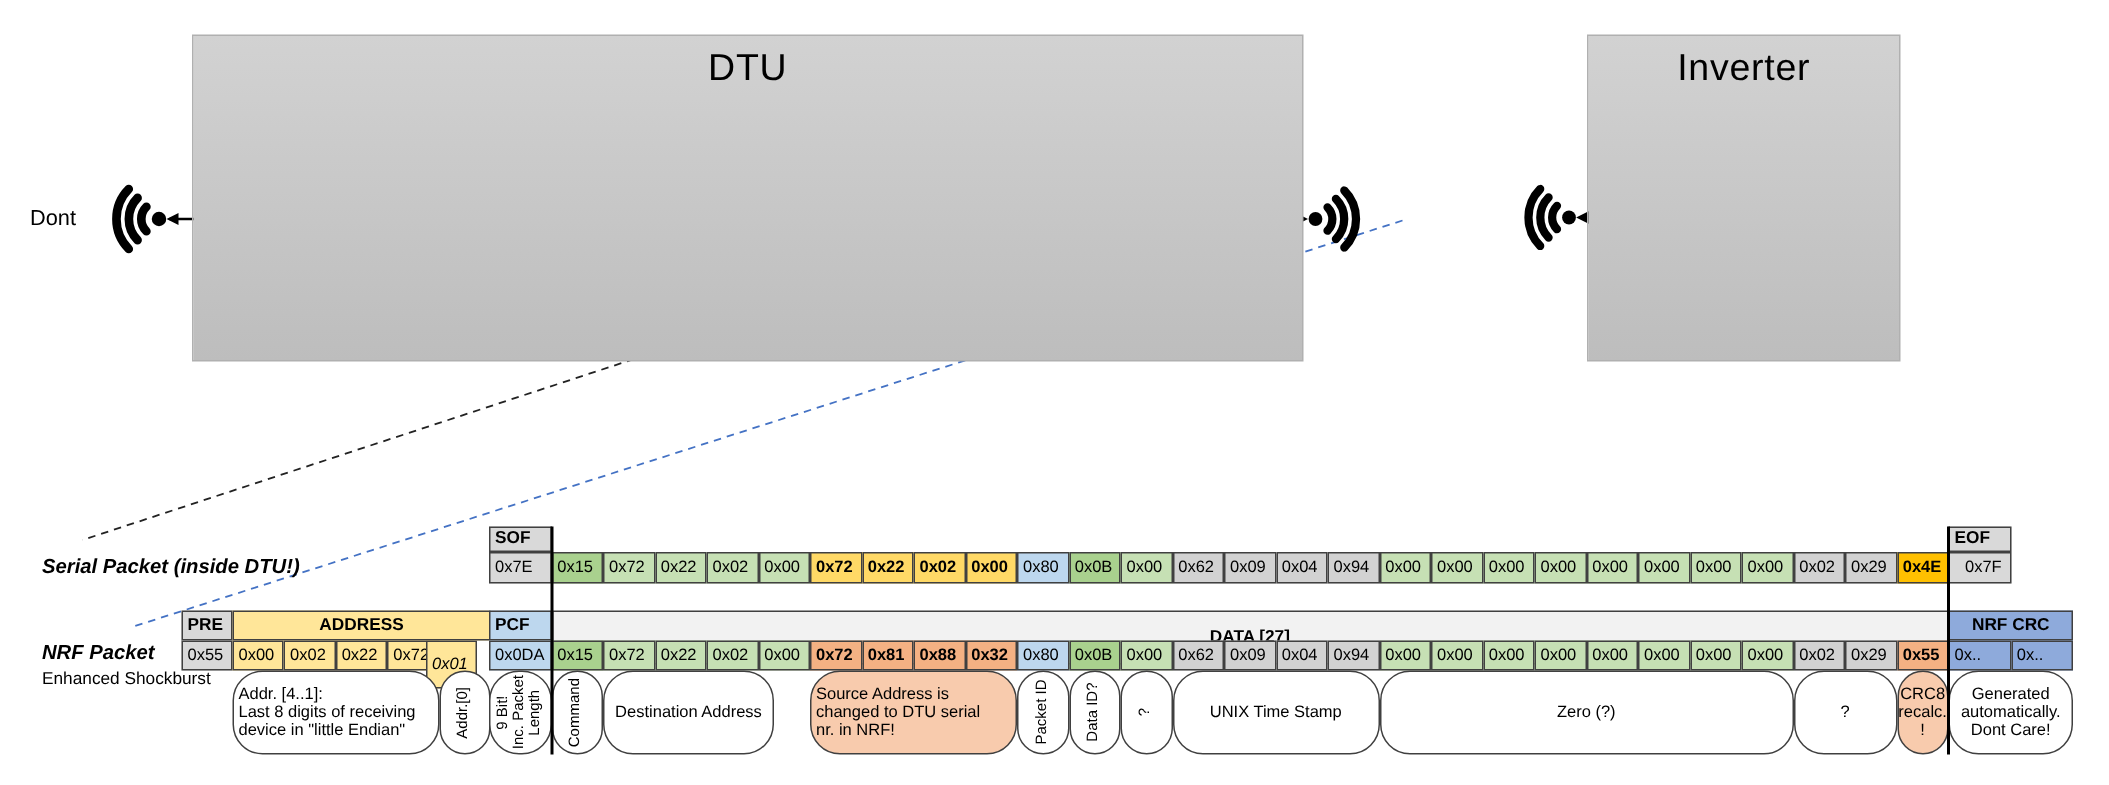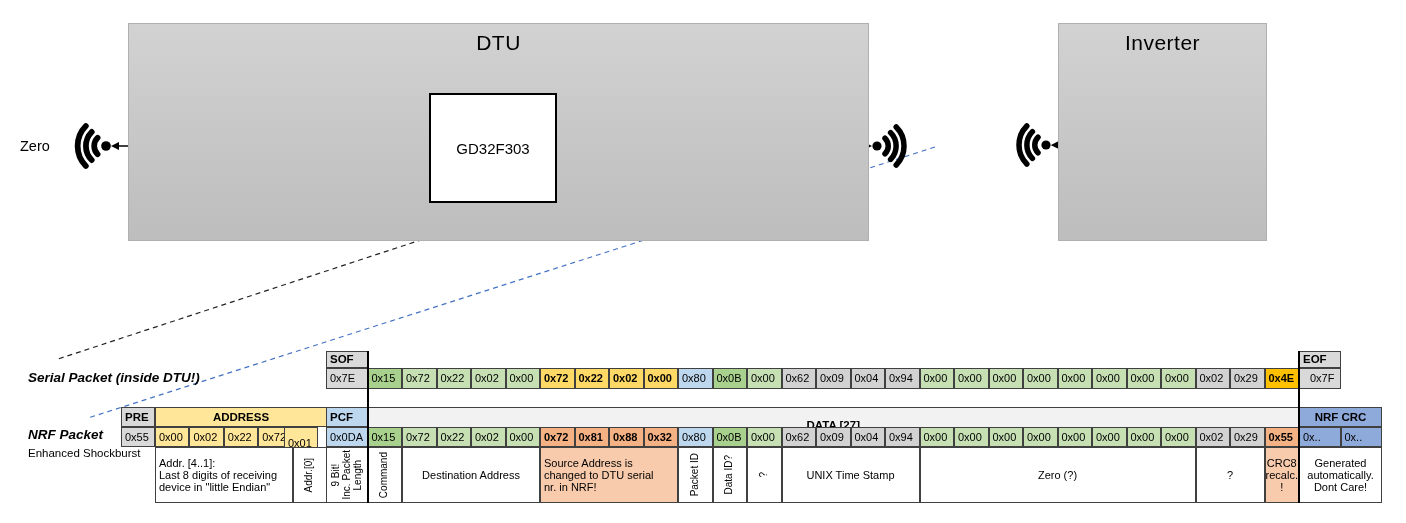--- a/index.html
+++ b/index.html
@@ -1,29 +1,29 @@
 <!DOCTYPE html>
 <html><head>
 <meta charset="utf-8">
 <style>
   html,body{margin:0;padding:0;background:#fff;}
   #canvas{position:relative;width:1406px;height:523px;background:#fff;overflow:hidden;
           font-family:"Liberation Sans",sans-serif;color:#000;}
   svg{position:absolute;left:0;top:0;}
   
   .grpbox{position:absolute;background:linear-gradient(180deg,#d2d2d2,#bdbdbd);border:1px solid #b0b0b0;}
-  .grp-title{text-align:center;font-size:21px;margin-top:7px;letter-spacing:.5px;}
+  .grp-title{text-align:center;font-size:25px;margin-top:7px;letter-spacing:.5px;}
   .comp{position:absolute;background:#fff;border:2px solid #000;display:flex;align-items:center;justify-content:center;
         font-size:15px;}
   .wifi-lbl{position:absolute;font-size:14.5px;}
   
   .cell{position:absolute;box-sizing:border-box;border:1px solid #404040;background:#fff;
         font-size:11px;line-height:1.12;display:flex;align-items:center;padding-left:3px;}
   .center{justify-content:center;padding-left:0;text-align:center;}
-  .pre{white-space:pre-line;}
+  .pre{white-space:pre-line;border-radius:20px;}
   .head{font-weight:700;font-size:11.5px;}
   .b{font-weight:700;}
   .vtxt{writing-mode:vertical-rl;transform:rotate(180deg);white-space:pre-line;
         font-size:10px;line-height:1.08;text-align:center;}
   .vline{position:absolute;width:2px;background:#000;}
   .tbl-label{position:absolute;font-size:13.5px;font-weight:700;font-style:italic;}
   .tbl-sublabel{position:absolute;font-size:11.5px;}
 </style>
 </head>
 <body>
@@ -65,23 +65,22 @@
   </svg>
 
   <div class="grpbox" style="left:128px;top:23px;width:739px;height:216px;">
     <div class="grp-title">DTU</div>
   </div>
 
   <div class="grpbox" style="left:1058px;top:23px;width:207px;height:216px;">
     <div class="grp-title">Inverter</div>
   </div>
 
-  <div class="wifi-lbl" style="left:20px;top:138px;">Zero</div>
+  <div class="wifi-lbl" style="left:20px;top:138px;">Dont</div>
 
-  <div class="comp" style="left:429px;top:93px;width:124px;height:106px;">GD32F303</div>
 
   <div class="tbl-label" style="left:28px;top:370px;">Serial Packet (inside DTU!)</div>
   <div class="tbl-label" style="left:28px;top:427px;">NRF Packet</div>
   <div class="tbl-sublabel" style="left:28px;top:447px;">Enhanced Shockburst</div>
 
   <div id="tables">
       <div class="cell head" style="left: 326px; top: 351px; width: 41.5px; height: 17px; background: rgb(217, 217, 217);">SOF</div>
       <div class="cell head" style="left: 1299px; top: 351px; width: 42px; height: 17px; background: rgb(217, 217, 217);">EOF</div>
       <div class="cell" style="left: 326px; top: 368px; width: 41.5px; height: 21px; background: rgb(217, 217, 217);">0x7E</div>
       <div class="cell" style="left: 367.5px; top: 368px; width: 34.5px; height: 21px; background: rgb(169, 209, 142);">0x15</div>
@@ -115,21 +114,21 @@
       <div class="cell head" style="left: 121px; top: 407px; width: 34px; height: 20px; background: rgb(217, 217, 217);">PRE</div>
       <div class="cell head center" style="left: 155px; top: 407px; width: 172px; height: 20px; background: rgb(255, 230, 153);">ADDRESS</div>
       <div class="cell head" style="left: 326px; top: 407px; width: 41.5px; height: 20px; background: rgb(189, 215, 238);">PCF</div>
       <div class="cell head center" style="left: 367.5px; top: 407px; width: 931.5px; height: 36px; background: rgb(242, 242, 242);">DATA [27]</div>
       <div class="cell head center" style="left: 1299px; top: 407px; width: 83px; height: 20px; background: rgb(142, 170, 219);">NRF CRC</div>
       <div class="cell" style="left: 121px; top: 427px; width: 34px; height: 20px; background: rgb(217, 217, 217);">0x55</div>
       <div class="cell" style="left: 155px; top: 427px; width: 34.4px; height: 20px; background: rgb(255, 230, 153);">0x00</div>
       <div class="cell" style="left: 189.4px; top: 427px; width: 34.4px; height: 20px; background: rgb(255, 230, 153);">0x02</div>
       <div class="cell" style="left: 223.8px; top: 427px; width: 34.4px; height: 20px; background: rgb(255, 230, 153);">0x22</div>
       <div class="cell" style="left: 258.2px; top: 427px; width: 34.4px; height: 20px; background: rgb(255, 230, 153);">0x72</div>
-      <div class="cell" style="left: 284px; top: 427px; width: 34.4px; height: 32px; background: rgb(255, 230, 153);">0x01</div>
+      <div class="cell" style="left: 284px; top: 427px; width: 34.4px; height: 32px; background: rgb(255, 230, 153); font-style: italic;">0x01</div>
       <div class="cell" style="left: 326px; top: 427px; width: 41.5px; height: 20px; background: rgb(189, 215, 238);">0x0DA</div>
       <div class="cell" style="left: 367.5px; top: 427px; width: 34.5px; height: 20px; background: rgb(169, 209, 142);">0x15</div>
       <div class="cell" style="left: 402px; top: 427px; width: 34.5px; height: 20px; background: rgb(198, 224, 180);">0x72</div>
       <div class="cell" style="left: 436.5px; top: 427px; width: 34.5px; height: 20px; background: rgb(198, 224, 180);">0x22</div>
       <div class="cell" style="left: 471px; top: 427px; width: 34.5px; height: 20px; background: rgb(198, 224, 180);">0x02</div>
       <div class="cell" style="left: 505.5px; top: 427px; width: 34.5px; height: 20px; background: rgb(198, 224, 180);">0x00</div>
       <div class="cell b" style="left: 540px; top: 427px; width: 34.5px; height: 20px; background: rgb(244, 177, 131);">0x72</div>
       <div class="cell b" style="left: 574.5px; top: 427px; width: 34.5px; height: 20px; background: rgb(244, 177, 131);">0x81</div>
       <div class="cell b" style="left: 609px; top: 427px; width: 34.5px; height: 20px; background: rgb(244, 177, 131);">0x88</div>
       <div class="cell b" style="left: 643.5px; top: 427px; width: 34.5px; height: 20px; background: rgb(244, 177, 131);">0x32</div>
@@ -154,21 +153,21 @@
       <div class="cell" style="left: 1299px; top: 427px; width: 41.5px; height: 20px; background: rgb(142, 170, 219);">0x..</div>
       <div class="cell" style="left: 1340.5px; top: 427px; width: 41.5px; height: 20px; background: rgb(142, 170, 219);">0x..</div>
       <div class="cell pre" style="left: 155px; top: 447px; width: 137.6px; height: 56px; background: rgb(255, 255, 255);">Addr. [4..1]:
 Last 8 digits of receiving
 device in "little Endian"</div>
       <div class="cell center pre" style="left: 292.6px; top: 447px; width: 34.4px; height: 56px; background: rgb(255, 255, 255);"><span class="vtxt pre">Addr.[0]</span></div>
       <div class="cell center pre" style="left: 326px; top: 447px; width: 41.5px; height: 56px; background: rgb(255, 255, 255);"><span class="vtxt pre">9 Bit!
 Inc. Packet
 Length</span></div>
       <div class="cell center pre" style="left: 367.5px; top: 447px; width: 34.5px; height: 56px; background: rgb(255, 255, 255);"><span class="vtxt pre">Command</span></div>
-      <div class="cell center pre" style="left: 402px; top: 447px; width: 138px; height: 56px; background: rgb(255, 255, 255);">Destination Address</div>
+      <div class="cell center pre" style="left: 402px; top: 447px; width: 114px; height: 56px; background: rgb(255, 255, 255);">Destination Address</div>
       <div class="cell pre" style="left: 540px; top: 447px; width: 138px; height: 56px; background: rgb(248, 203, 173);">Source Address is
 changed to DTU serial
 nr. in NRF!</div>
       <div class="cell center pre" style="left: 678px; top: 447px; width: 34.5px; height: 56px; background: rgb(255, 255, 255);"><span class="vtxt pre">Packet ID</span></div>
       <div class="cell center pre" style="left: 712.5px; top: 447px; width: 34.5px; height: 56px; background: rgb(255, 255, 255);"><span class="vtxt pre">Data ID?</span></div>
       <div class="cell center pre" style="left: 747px; top: 447px; width: 34.5px; height: 56px; background: rgb(255, 255, 255);"><span class="vtxt pre">?</span></div>
       <div class="cell center pre" style="left: 781.5px; top: 447px; width: 138px; height: 56px; background: rgb(255, 255, 255);">UNIX Time Stamp</div>
       <div class="cell center pre" style="left: 919.5px; top: 447px; width: 276px; height: 56px; background: rgb(255, 255, 255);">Zero (?)</div>
       <div class="cell center pre" style="left: 1195.5px; top: 447px; width: 69px; height: 56px; background: rgb(255, 255, 255);">?</div>
       <div class="cell center pre" style="left: 1264.5px; top: 447px; width: 34.5px; height: 56px; background: rgb(248, 203, 173);">CRC8

